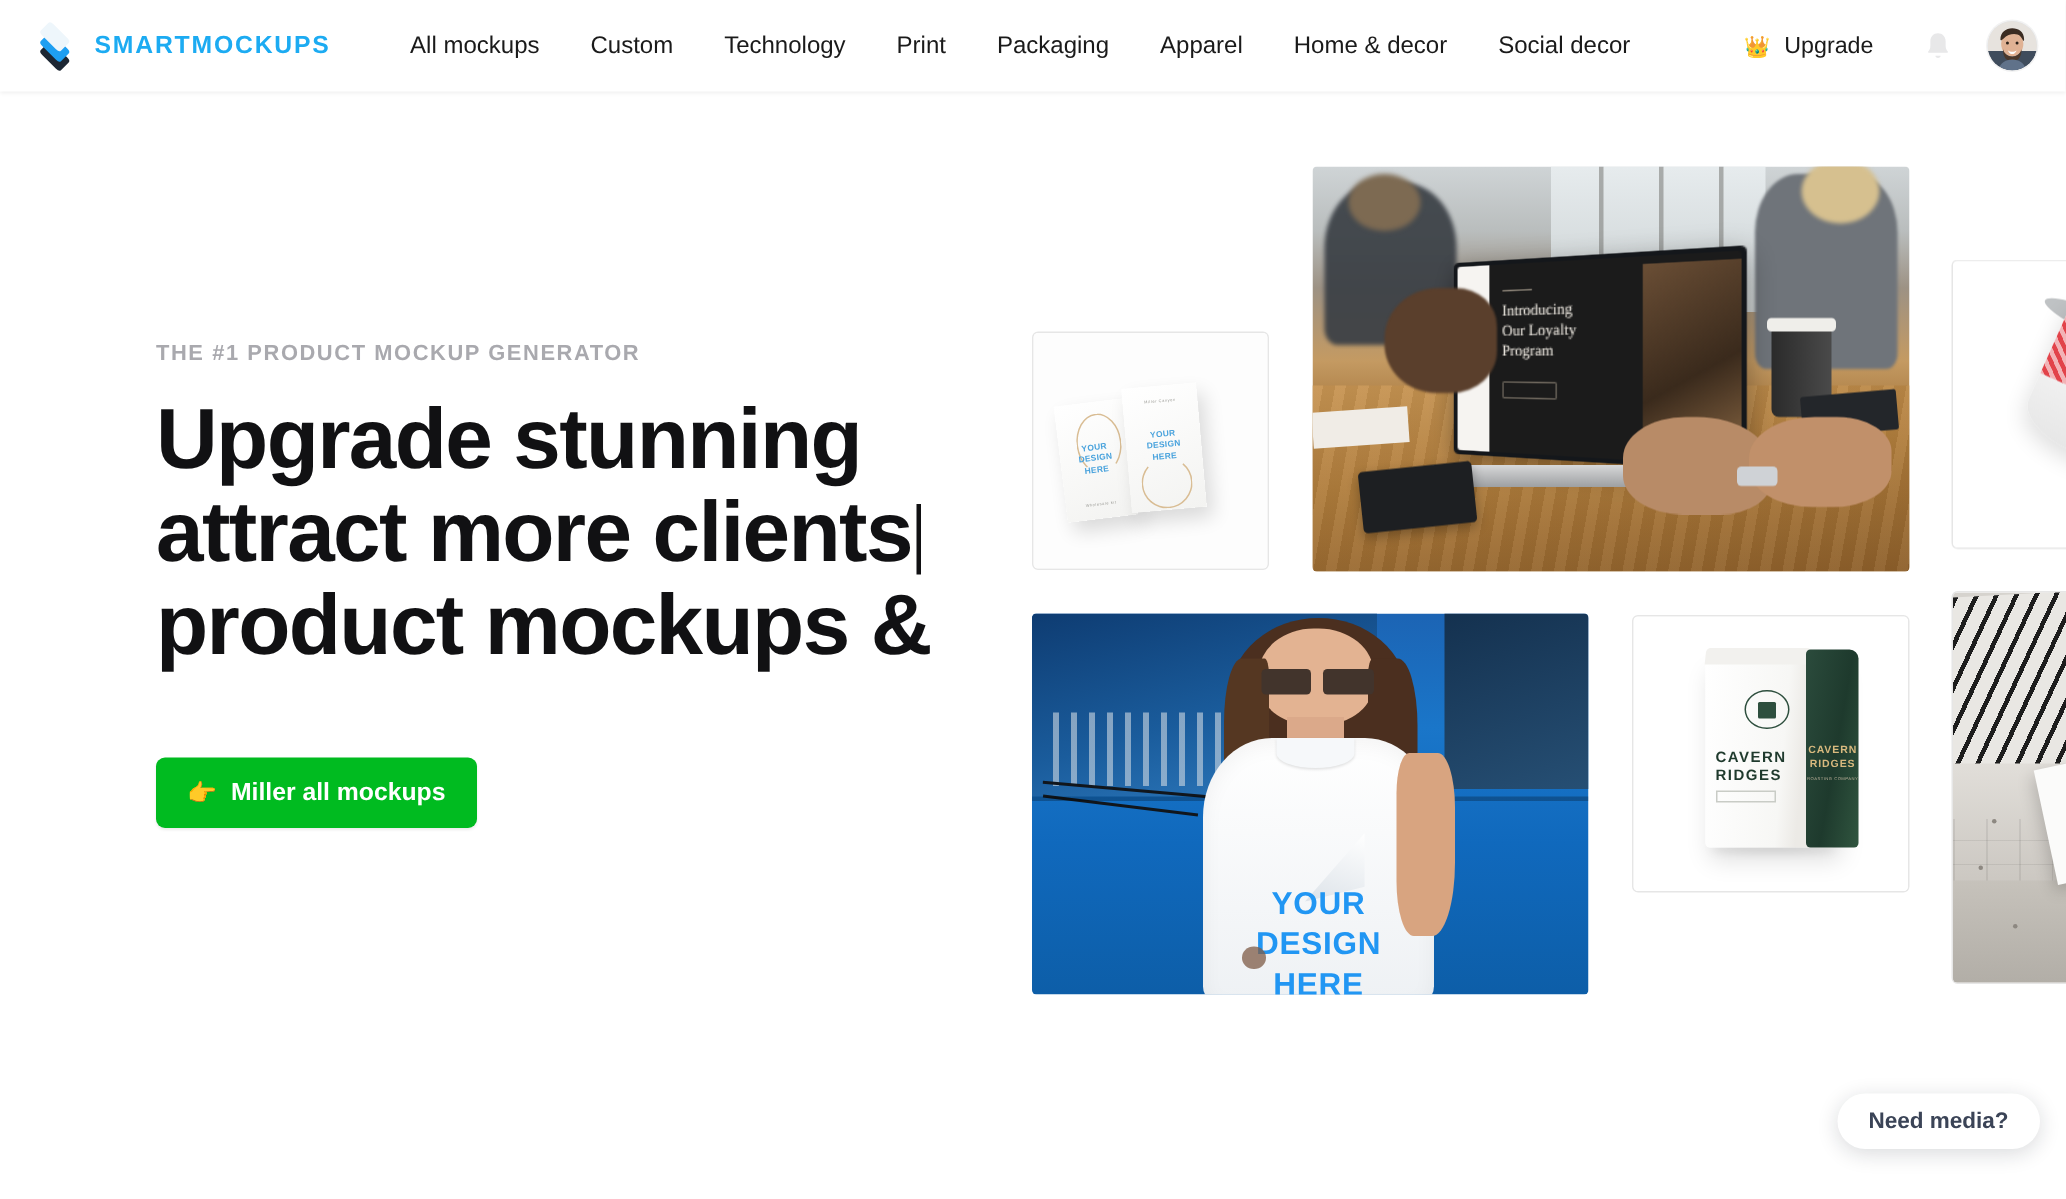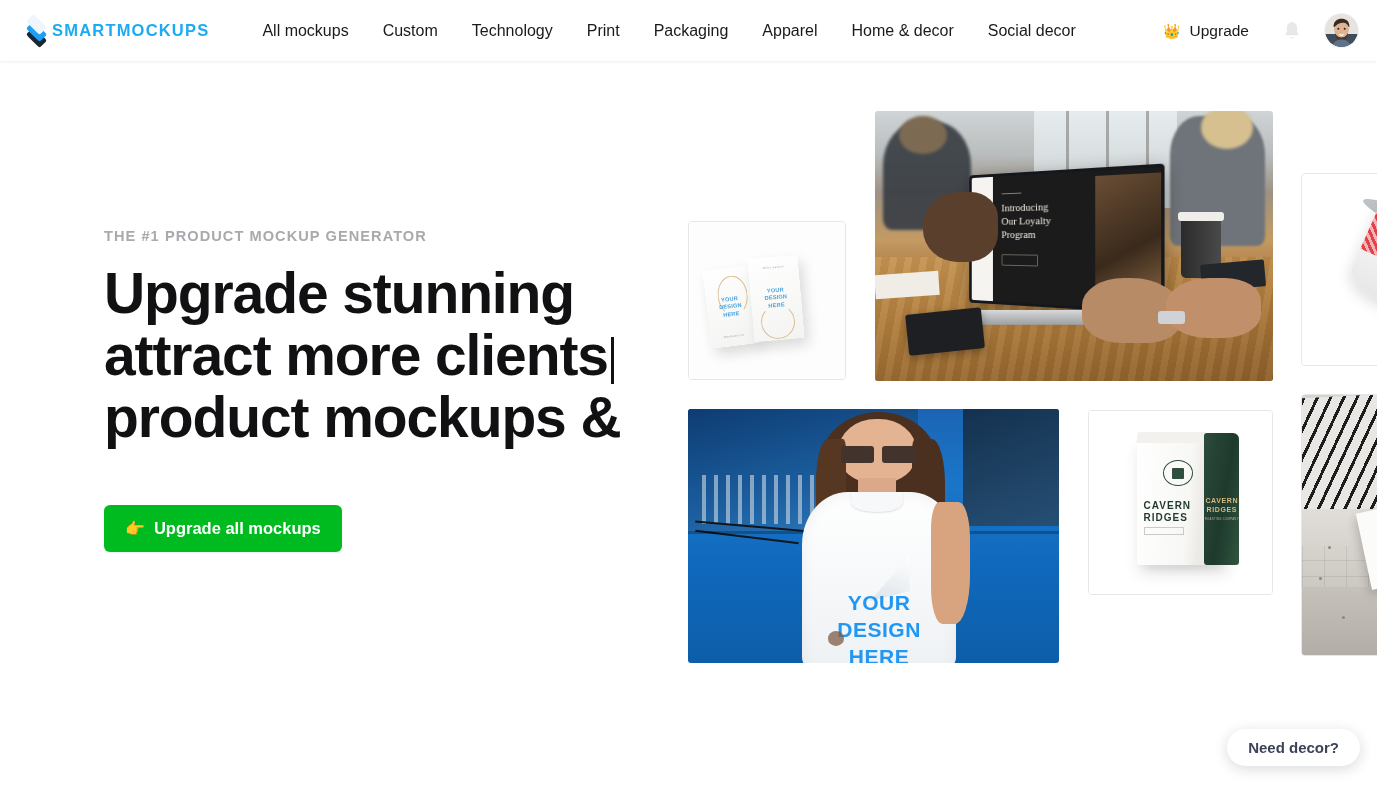--- a/index.html
+++ b/index.html
@@ -3,21 +3,21 @@
 <meta charset="utf-8">
 <style>
   * { margin:0; padding:0; box-sizing:border-box; }
   html,body{ width:1377px; height:799px; overflow:hidden; background:#ffffff;
     font-family:"Liberation Sans", sans-serif; -webkit-font-smoothing:antialiased; }
 
   
   .header{ position:absolute; top:0; left:0; width:1377px; height:61px;
     background:#fff; display:flex; align-items:center;
     box-shadow:0 1px 3px rgba(0,0,0,0.07); z-index:30; }
-  .brand{ display:flex; align-items:center; margin-left:21px; cursor:pointer; }
+  .brand{ display:flex; align-items:center; margin-left:21px; gap:11px; cursor:pointer; }
   .logo-ico{ position:relative; width:31px; height:29px; }
   .dm{ position:absolute; width:27px; height:14px; left:2px; }
   .dm i{ position:absolute; left:50%; top:50%; width:19px; height:19px;
     margin:-9.5px 0 0 -9.5px; transform:rotate(45deg) scaleY(.56); border-radius:3px; }
   .dm.d3{ top:14px; } .dm.d3 i{ background:#1d2733; }
   .dm.d2{ top:8px;  } .dm.d2 i{ background:#1e9ff2; }
   .dm.d1{ top:1px;  } .dm.d1 i{ background:#eef6fb; }
   .brand-txt{ font-size:16.5px; font-weight:bold; letter-spacing:1.2px; color:#1cabf2; }
 
   .nav{ display:flex; align-items:center; margin-left:36px; gap:0; }
@@ -302,21 +302,21 @@
   <div class="eyebrow">THE #1 PRODUCT MOCKUP GENERATOR</div>
   <h1 class="headline">
     <div>Upgrade stunning</div>
     <div>
       <span>attract more clients</span><span class="caret"></span>
     </div>
     <div>product mockups &amp;</div>
   </h1>
   <button class="cta">
     <span class="pt">👉</span>
-    <span>Upgrade all mockups</span>
+    <span>Miller all mockups</span>
   </button>
 </div>
 
 <div class="gallery">
 
   <div class="card framed" id="c-cards">
     <div class="bcw">
       <div class="bc b1">
         <div class="swirl"></div>
         <div class="ydh">YOUR<br>DESIGN<br>HERE</div>
@@ -429,14 +429,14 @@
       <span class="spot" style="left:22%;top:58%"></span>
       <span class="spot" style="left:58%;top:54%"></span>
       <span class="spot" style="left:14%;top:70%"></span>
       <span class="spot" style="left:34%;top:85%"></span>
       <div class="panel"></div>
     </div>
   </div>
 </div>
 
 <div class="needhelp">
-  <span>Need decor?</span>
+  <span>Need media?</span>
 </div>
 
 </body></html>

